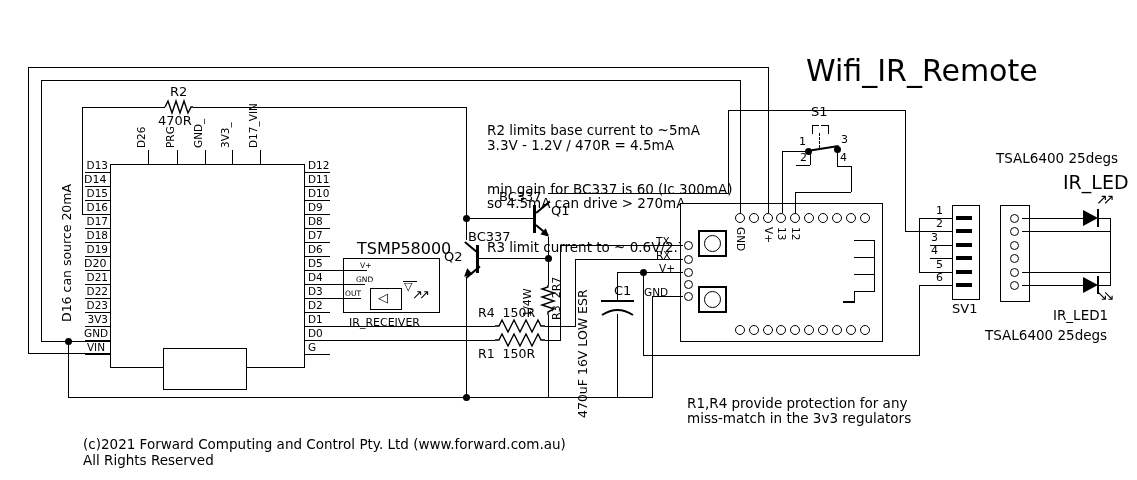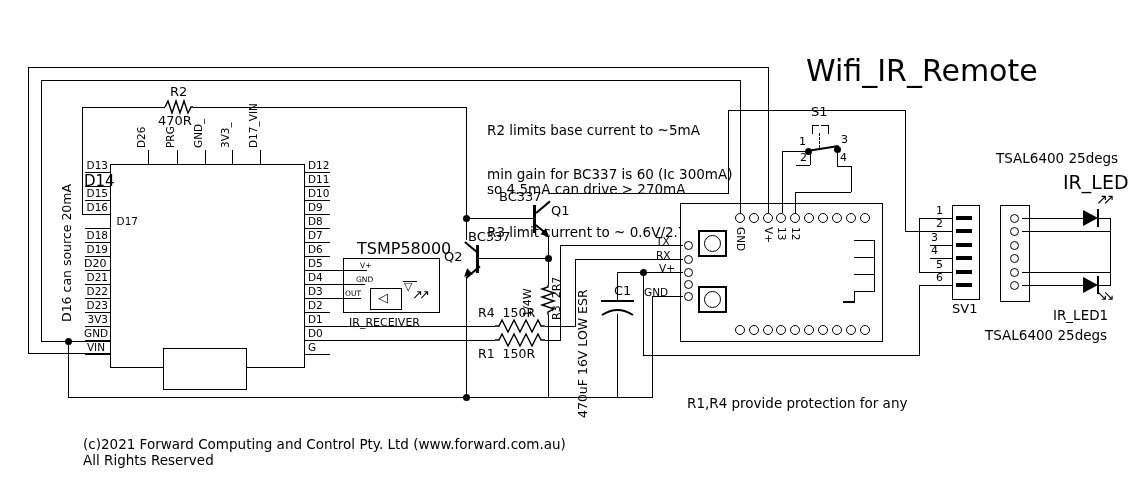--- a/index.html
+++ b/index.html
@@ -20,26 +20,26 @@
   svg{position:absolute;overflow:visible;}
 </style>
 </head>
 <body>
 
 <div id="canvas">
 
   <div class="lbl" style="left:806px;top:55px;font-size:30px;">Wifi_IR_Remote</div>
 
   <div class="lbl" style="left:487px;top:94px;font-size:13.5px;line-height:14.6px;">
-    <div>R2 limits base current to ~5mA</div>
+    <div>R2 limits base current to ~5mA</div><div>3.3V - 1.2V / 470R = 4.5mA</div>
     <div>min gain for BC337 is 60 (Ic 300mA)</div><div>so 4.5mA can drive &gt; 270mA</div>
     <div>R3 limit current to ~ 0.6V/2.7 = 222mA</div>
   </div>
   <div class="lbl" style="left:687px;top:367px;font-size:13.5px;line-height:14.6px;">
-    <div>R1,R4 provide protection for any</div>
+    <div>R1,R4 provide protection for any</div><div>miss-match in the 3v3 regulators</div>
   </div>
   <div class="lbl" style="left:83px;top:406px;font-size:13.5px;line-height:15.5px;">
     <div>(c)2021 Forward Computing and Control Pty. Ltd (www.forward.com.au)</div><div>All Rights Reserved</div>
   </div>
 
   <div class="lbl" style="left:192px;top:247px;font-size:12px;">TeensyLC</div>
   <div class="lbl rot" style="left:60px;top:322px;width:180px;font-size:12.5px;">D16 can source 20mA</div>
   <div class="lbl" style="left:170px;top:85px;font-size:13px;">R2</div>
   <div class="lbl" style="left:158px;top:114px;font-size:13px;">470R</div>
   <div class="lbl" style="left:478px;top:306px;font-size:12.5px;">R4  150R</div>
@@ -202,33 +202,33 @@
       <div class="dot" style="left: 639.5px; top: 268.5px;"></div>
       <div class="dot" style="left: 462.5px; top: 393.5px;"></div>
       <div class="dot" style="left: 804.5px; top: 147.5px;"></div>
       <div class="dot" style="left: 833.5px; top: 145.5px;"></div>
       <div class="ln" style="left: 85px; top: 172px; width: 25px; height: 1.3px;"></div>
       <div class="ln" style="left: 305px; top: 172px; width: 25px; height: 1.3px;"></div>
       <div class="lbl" style="left: 84px; top: 160px; font-size: 10.5px; width: 24px; text-align: right;">D13</div>
       <div class="lbl" style="left: 308px; top: 160px; font-size: 10.5px;">D12</div>
       <div class="ln" style="left: 85px; top: 186px; width: 25px; height: 1.3px;"></div>
       <div class="ln" style="left: 305px; top: 186px; width: 25px; height: 1.3px;"></div>
-      <div class="lbl" style="left: 84px; top: 174px; font-size: 15px; width: 24px; text-align: right;">D14</div>
+      <div class="lbl" style="left: 84px; top: 174px; font-size: 11px; width: 24px; text-align: left;">D14</div>
       <div class="lbl" style="left: 308px; top: 174px; font-size: 10.5px;">D11</div>
       <div class="ln" style="left: 85px; top: 200px; width: 25px; height: 1.3px;"></div>
       <div class="ln" style="left: 305px; top: 200px; width: 25px; height: 1.3px;"></div>
       <div class="lbl" style="left: 84px; top: 188px; font-size: 10.5px; width: 24px; text-align: right;">D15</div>
       <div class="lbl" style="left: 308px; top: 188px; font-size: 10.5px;">D10</div>
       <div class="ln" style="left: 85px; top: 214px; width: 25px; height: 1.3px;"></div>
       <div class="ln" style="left: 305px; top: 214px; width: 25px; height: 1.3px;"></div>
       <div class="lbl" style="left: 84px; top: 202px; font-size: 10.5px; width: 24px; text-align: right;">D16</div>
       <div class="lbl" style="left: 308px; top: 202px; font-size: 10.5px;">D9</div>
       <div class="ln" style="left: 85px; top: 228px; width: 25px; height: 1.3px;"></div>
       <div class="ln" style="left: 305px; top: 228px; width: 25px; height: 1.3px;"></div>
-      <div class="lbl" style="left: 84px; top: 216px; font-size: 10.5px; width: 24px; text-align: right; margin-left: 30px;">D17</div>
+      <div class="lbl" style="left: 84px; top: 216px; font-size: 10.5px; width: 24px; text-align: right;">D17</div>
       <div class="lbl" style="left: 308px; top: 216px; font-size: 10.5px;">D8</div>
       <div class="ln" style="left: 85px; top: 242px; width: 25px; height: 1.3px;"></div>
       <div class="ln" style="left: 305px; top: 242px; width: 25px; height: 1.3px;"></div>
       <div class="lbl" style="left: 84px; top: 230px; font-size: 10.5px; width: 24px; text-align: right;">D18</div>
       <div class="lbl" style="left: 308px; top: 230px; font-size: 10.5px;">D7</div>
       <div class="ln" style="left: 85px; top: 256px; width: 25px; height: 1.3px;"></div>
       <div class="ln" style="left: 305px; top: 256px; width: 25px; height: 1.3px;"></div>
       <div class="lbl" style="left: 84px; top: 244px; font-size: 10.5px; width: 24px; text-align: right;">D19</div>
       <div class="lbl" style="left: 308px; top: 244px; font-size: 10.5px;">D6</div>
       <div class="ln" style="left: 85px; top: 270px; width: 25px; height: 1.3px;"></div>

